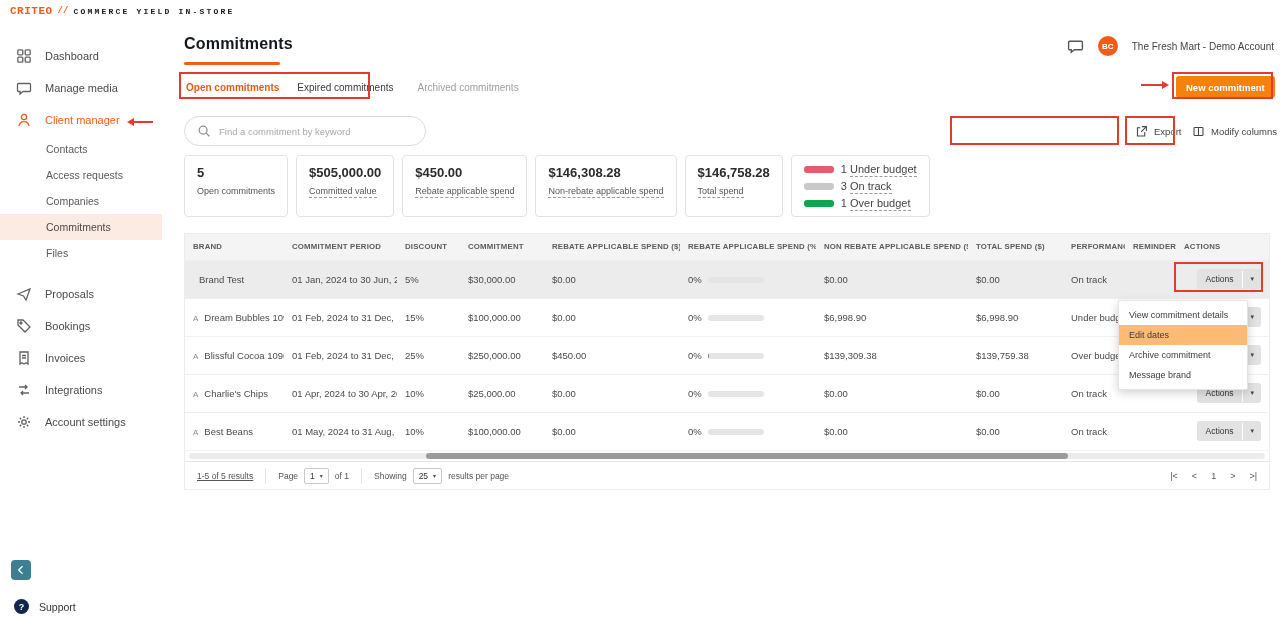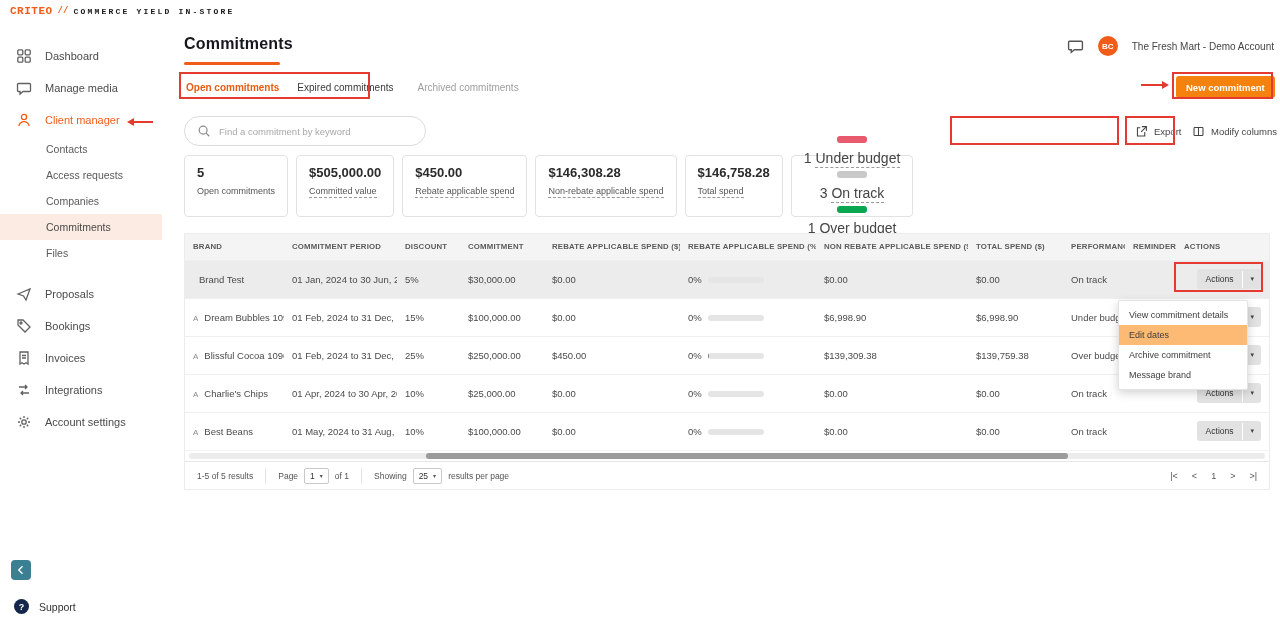--- a/index.html
+++ b/index.html
@@ -52,21 +52,21 @@
   .ctrl-modify { left:1030px; }
   .region-text { color:#2b7a9e; }
   .vdiv { width:1px; height:16px; background:#ddd; margin:0 8px; }
 
   .cards { position:absolute; left:22px; top:133px; height:62px; display:flex; gap:8px; }
   .card { border:1px solid #e2e2e2; border-radius:4px; padding:9px 12px; display:flex; flex-direction:column; gap:6px; background:#fff; }
   .card-value { font-size:13px; font-weight:bold; color:#2b2b2b; }
   .card-label { font-size:9px; color:#555; }
   .dashed { border-bottom:1px dashed #9a9a9a; padding-bottom:1px; align-self:flex-start; }
   .legend-card { border:1px solid #e2e2e2; border-radius:4px; padding:8px 12px; display:flex; flex-direction:column; justify-content:center; gap:5px; background:#fff; }
-  .legend-row { display:flex; align-items:center; gap:7px; font-size:14px; color:#444;flex-direction:column; }
+  .legend-row { display:flex; align-items:center; gap:7px; font-size:11px; color:#444; }
   .legend-bar { width:30px; height:7px; border-radius:3px; background:#ccc; }
 
   
   .table-card { position:absolute; left:22px; top:211px; width:1086px; background:#fff; border:1px solid #ececec; }
   table { width:1084px; table-layout:fixed; border-collapse:collapse; font-size:9.5px; color:#4a4a4a; }
   thead th { background:#f4f4f4; height:26px; font-size:7.8px; letter-spacing:.2px; color:#5b5b5b; text-align:left; padding:0 8px; font-weight:bold; white-space:nowrap; overflow:hidden; }
   tbody td { height:38px; border-top:1px solid #efefef; padding:0 8px; white-space:nowrap; overflow:hidden; }
   tr.highlight td { background:#ececec; }
   .row-avatar { font-size:8px; color:#8a8a8a; margin-right:6px; }
   .track { display:inline-block; width:56px; height:6px; background:#e5e5e5; border-radius:3px; margin-left:6px; vertical-align:middle; overflow:hidden; }
@@ -75,21 +75,21 @@
   .actions-btn { display:inline-flex; align-items:center; background:#e2e2e2; border-radius:3px; overflow:hidden; font-size:8.5px; color:#333; }
   .actions-label { padding:5px 9px; }
   .actions-caret { padding:4px 7px 5px; border-left:1px solid #fff; font-size:7px; color:#444; }
 
   .hscroll { height:11px; position:relative; border-top:1px solid #f3f3f3; }
   .hscroll-track { position:absolute; left:4px; right:4px; top:2px; height:6px; background:#ececec; border-radius:3px; }
   .hscroll-thumb { position:absolute; left:241px; top:2px; width:642px; height:6px; background:#9b9b9b; border-radius:3px; }
 
   .table-footer { height:28px; border-top:1px solid #e6e6e6; display:flex; align-items:center; font-size:8.5px; color:#555; padding:0 12px; }
   .foot-seg { display:flex; align-items:center; gap:6px; padding:0 12px; border-left:1px solid #e4e4e4; height:16px; }
-  .foot-seg:first-child { border-left:none; padding-left:0; }
+  .foot-seg:first-child { border-left:none; padding-left:0;text-decoration:underline; }
   .select-box { border:1px solid #c9c9c9; border-radius:2px; padding:2px 5px; display:inline-flex; align-items:center; gap:5px; font-size:8.5px; color:#333; background:#fff; }
   .select-caret { font-size:6px; color:#555; }
   .pagination { margin-left:auto; display:flex; align-items:center; gap:14px; font-size:9px; color:#555; }
 
   
   .context-menu { position:absolute; left:956px; top:278px; width:130px; background:#fff; border:1px solid #e4e4e4; border-radius:2px; box-shadow:0 3px 10px rgba(0,0,0,.18); padding:4px 0; z-index:6; }
   .menu-item { padding:5px 10px; font-size:9px; color:#3c3c3c; }
   .menu-item.hl { background:#fdba74; }
 
   

